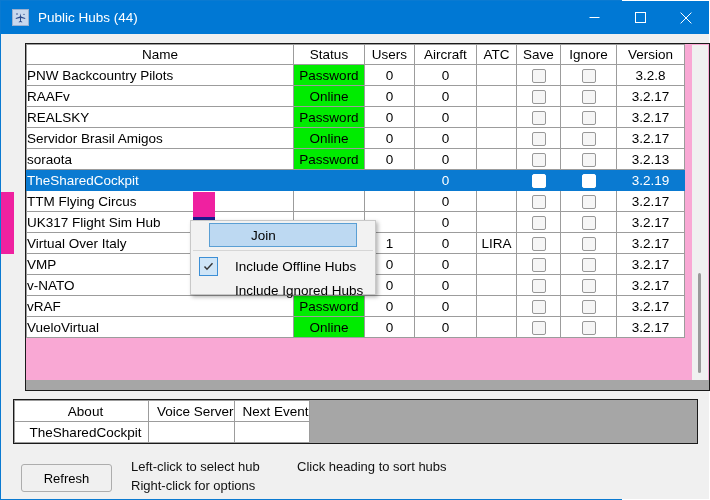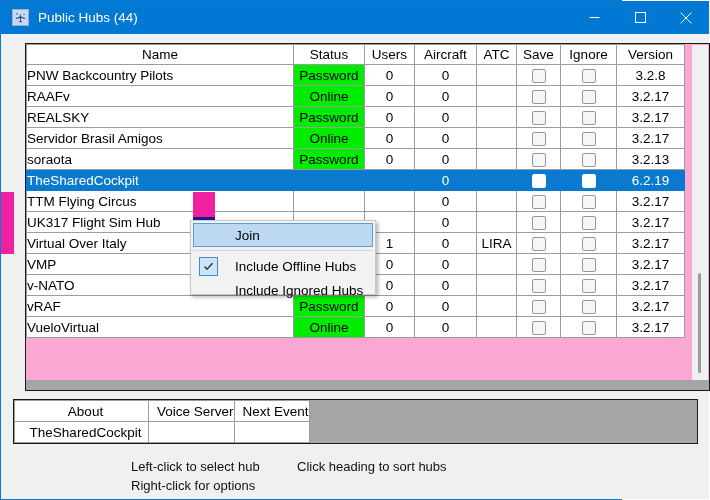--- a/index.html
+++ b/index.html
@@ -201,21 +201,21 @@
     position: relative;
     height: 24px;
     display: flex; align-items: center;
     font-size: 13.5px; color: #000;
     box-sizing: border-box;
   }
   .mi .mlabel { margin-left: 44px; }
   .mi.hl {
     background: #bdd9f2;
     border: 1px solid #5a9fd4;
-    margin: 0 2px;
+    margin: 0 18px;
   }
   .mi.hl .mlabel { margin-left: 41px; }
   .msep {
     height: 1px; background: #d6d6d6; margin: 3px 2px;
   }
   .check-box-menu {
     position: absolute; left: 8px; top: 3px;
     width: 19px; height: 19px;
     background: #cfe5f7;
     border: 1px solid #3c8fd6;
@@ -336,21 +336,21 @@
               <td class="ctr">3.2.13</td>
             </tr>
             <tr class="sel">
               <td class="name-c">TheSharedCockpit</td>
               <td class="ctr"></td>
               <td class="ctr"></td>
               <td class="ctr">0</td>
               <td class="ctr"></td>
               <td class="ctr"><span class="cbx"></span></td>
               <td class="ctr"><span class="cbx"></span></td>
-              <td class="ctr">6.2.19</td>
+              <td class="ctr">3.2.19</td>
             </tr>
             <tr>
               <td class="name-c">TTM Flying Circus</td>
               <td class="ctr"></td>
               <td class="ctr"></td>
               <td class="ctr">0</td>
               <td class="ctr"></td>
               <td class="ctr"><span class="cbx"></span></td>
               <td class="ctr"><span class="cbx"></span></td>
               <td class="ctr">3.2.17</td>
@@ -440,20 +440,21 @@
         <tbody>
             <tr id="about-val">
               <td>TheSharedCockpit</td>
               <td></td>
               <td></td>
             </tr>
           </tbody>
       </table>
     </div>
 
+    <div class="refresh-btn">Refresh</div>
     <div class="hint hint-a">Left-click to select hub</div>
     <div class="hint hint-b">Right-click for options</div>
     <div class="hint hint-c">Click heading to sort hubs</div>
 
     <div class="magenta magenta-left"></div>
     <div class="magenta magenta-mid"></div>
     <div class="magenta-dark"></div>
 
     <div class="ctxmenu" id="ctxmenu">
         <div class="mi hl">

